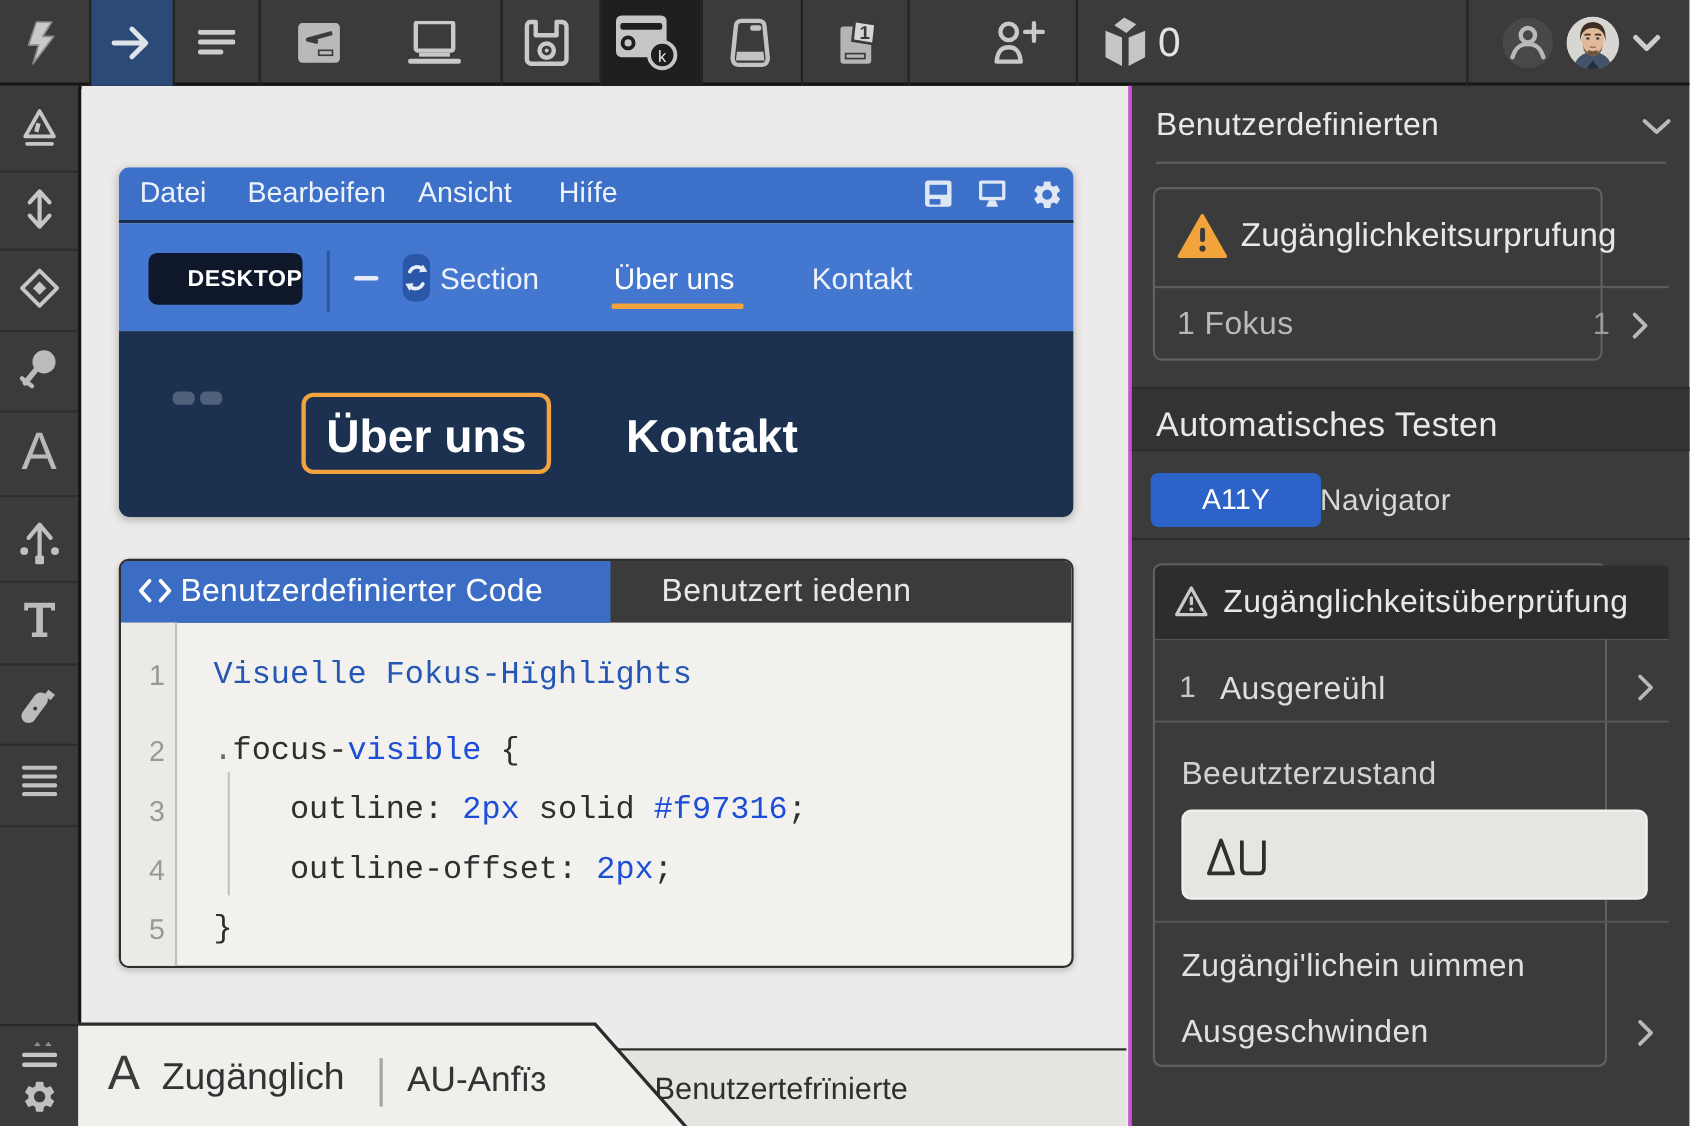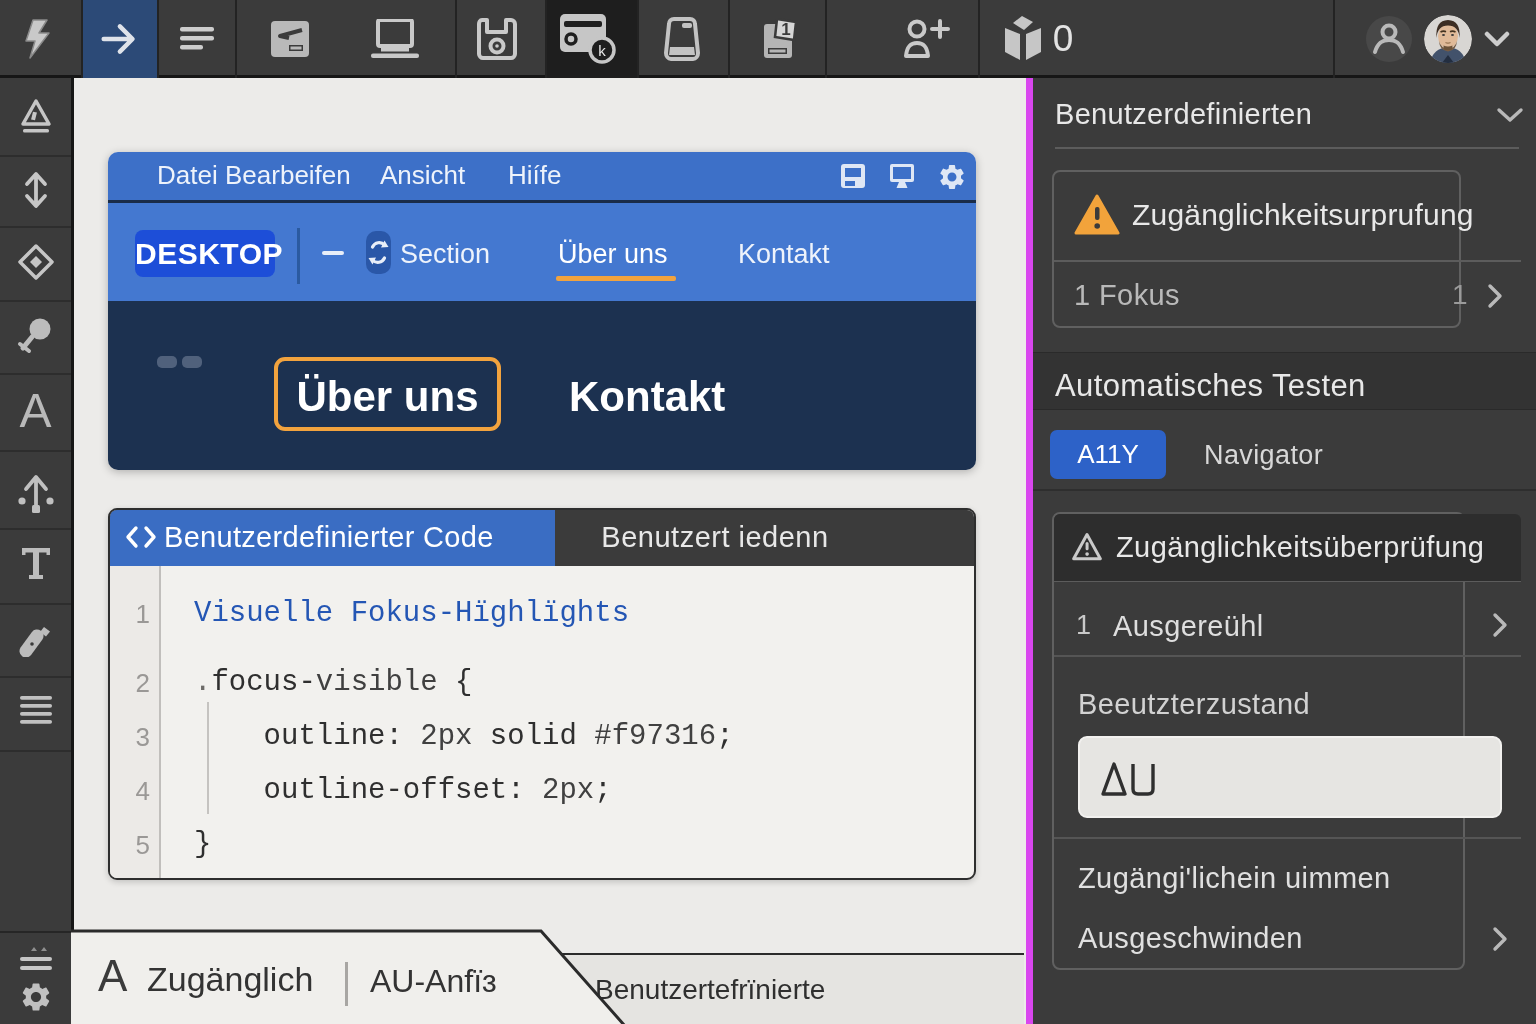--- a/index.html
+++ b/index.html
@@ -28,27 +28,27 @@
   #mockhero { position:absolute; left:0; top:149px; width:868px; height:169px; background:#1c3150; }
   .mmenu { position:absolute; top:0; height:48px; line-height:46px; color:#eef3fb; font-size:26px; }
   
   #codepanel { position:absolute; left:34px; top:427px; width:868px; height:372px;
     border-radius:9px; background:#f2f1ee; border:2px solid #2e2e2e; overflow:hidden; box-shadow:0 2px 6px rgba(0,0,0,0.18); }
   
   #bstrip { left:74px; top:953px; width:950px; height:71px; background:#e5e4e1; border-top:2px solid #2b2b2b; }
   #btab { left:71px; top:929px; width:570px; height:95px; }
   
   #rightpanel { left:1026px; top:78px; width:510px; height:946px; background:#3b3b3b;
-    border-left:7px solid #d946ef; }
+    border-left:3px solid #d946ef; }
   .rp { position:absolute; color:#e8e8e8; letter-spacing:0.4px; }
   .card { position:absolute; border:2px solid #606060; border-radius:8px; }
   .chev { stroke:#b9b9b9; stroke-width:3.4; fill:none; stroke-linecap:round; stroke-linejoin:round; }
   .gnum { position:absolute; left:0; width:40px; text-align:right; font-size:26px; color:#9a9896; height:40px; line-height:40px; }
   .cl { position:absolute; left:84px; font-family:"Liberation Mono", monospace; font-size:29px; color:#2f2f2f; white-space:pre; height:40px; line-height:40px; }
-  .cr { color:#404040; }
+  .cr { color:#1d4ed8; }
   .cg { color:#6d6b68; }
 </style>
 </head>
 <body>
 <div id="stage">
   <div id="topbar" class="abs">
 
     <div class="abs" style="left:83px; top:0; width:74px; height:78px; background:#2c4a77;"></div>
 
     <div class="abs" style="left:547px; top:0; width:90px; height:78px; background:#1e1e1e;"></div>
@@ -284,21 +284,21 @@
           <path d="M19.14 12.94c.04-.3.06-.61.06-.94 0-.32-.02-.64-.07-.94l2.03-1.58c.18-.14.23-.41.12-.61l-1.92-3.32c-.12-.22-.37-.29-.59-.22l-2.39.96c-.5-.38-1.03-.7-1.62-.94L14.4 2.81c-.04-.24-.24-.41-.48-.41h-3.84c-.24 0-.43.17-.47.41L9.25 5.35c-.59.24-1.13.57-1.62.94L5.24 5.33c-.22-.08-.47 0-.59.22L2.74 8.87c-.12.21-.08.47.12.61l2.03 1.58c-.05.3-.09.63-.09.94s.02.64.07.94l-2.03 1.58c-.18.14-.23.41-.12.61l1.92 3.32c.12.22.37.29.59.22l2.39-.96c.5.38 1.03.7 1.62.94l.36 2.54c.05.24.24.41.48.41h3.84c.24 0 .44-.17.47-.41l.36-2.54c.59-.24 1.13-.56 1.62-.94l2.39.96c.22.08.47 0 .59-.22l1.92-3.32c.12-.22.07-.47-.12-.61l-2.01-1.58zM12 15.6c-1.98 0-3.6-1.62-3.6-3.6s1.62-3.6 3.6-3.6 3.6 1.62 3.6 3.6-1.62 3.6-3.6 3.6z" fill="#c0c0c0"></path>
         </svg>
     </div>
   </div>
   <div id="canvas" class="abs">
     <div id="mock">
       <div id="mockrow1"></div>
       <div id="mockrow2"></div>
       <div id="mockhero"></div>
 
-      <div class="mmenu" style="left:19px;margin-left:30px;">Datei</div>
+      <div class="mmenu" style="left:19px;">Datei</div>
       <div class="mmenu" style="left:117px;">Bearbeifen</div>
       <div class="mmenu" style="left:272px;">Ansicht</div>
       <div class="mmenu" style="left:400px;">Hiífe</div>
       <div class="abs" style="left:732px; top:11px;">
         <svg width="26" height="26" viewBox="0 0 26 26">
             <rect x="1" y="1" width="24" height="24" rx="3" fill="#dfe7f5"></rect>
             <rect x="5" y="5" width="16" height="9" fill="#3d70c8"></rect>
             <rect x="5" y="18" width="10" height="5" fill="#3d70c8"></rect>
           </svg>
       </div>
@@ -308,21 +308,21 @@
             <rect x="5" y="4" width="18" height="12" fill="#3d70c8"></rect>
             <polygon points="11,19 17,19 19.5,25 8.5,25" fill="#dfe7f5"></polygon>
           </svg>
       </div>
       <div class="abs" style="left:829px; top:10px;">
         <svg width="30" height="30" viewBox="0 0 24 24">
             <path d="M19.14 12.94c.04-.3.06-.61.06-.94 0-.32-.02-.64-.07-.94l2.03-1.58c.18-.14.23-.41.12-.61l-1.92-3.32c-.12-.22-.37-.29-.59-.22l-2.39.96c-.5-.38-1.03-.7-1.62-.94L14.4 2.81c-.04-.24-.24-.41-.48-.41h-3.84c-.24 0-.43.17-.47.41L9.25 5.35c-.59.24-1.13.57-1.62.94L5.24 5.33c-.22-.08-.47 0-.59.22L2.74 8.87c-.12.21-.08.47.12.61l2.03 1.58c-.05.3-.09.63-.09.94s.02.64.07.94l-2.03 1.58c-.18.14-.23.41-.12.61l1.92 3.32c.12.22.37.29.59.22l2.39-.96c.5.38 1.03.7 1.62.94l.36 2.54c.05.24.24.41.48.41h3.84c.24 0 .44-.17.47-.41l.36-2.54c.59-.24 1.13-.56 1.62-.94l2.39.96c.22.08.47 0 .59-.22l1.92-3.32c.12-.22.07-.47-.12-.61l-2.01-1.58zM12 15.6c-1.98 0-3.6-1.62-3.6-3.6s1.62-3.6 3.6-3.6 3.6 1.62 3.6 3.6-1.62 3.6-3.6 3.6z" fill="#dfe7f5"></path>
           </svg>
       </div>
 
-      <div class="abs" style="left:27px; top:78px; width:140px; height:47px; background:#1d4ed8; border-radius:8px; color:#fff; font-size:30px; font-weight:bold; letter-spacing:0.5px; text-align:center; line-height:47px;">DESKTOP</div>
+      <div class="abs" style="left:27px; top:78px; width:140px; height:47px; background:#0f172a; border-radius:8px; color:#fff; font-size:21px; font-weight:bold; letter-spacing:0.5px; text-align:right; line-height:47px;">DESKTOP</div>
       <div class="abs" style="left:189px; top:76px; width:2.5px; height:56px; background:#2b5aa0;"></div>
       <div class="abs" style="left:214px; top:98.5px; width:22px; height:4.5px; background:#e8eef8; border-radius:2px;"></div>
       <div class="abs" style="left:258px; top:79px; width:25px; height:43px; background:#2a57a8; border-radius:10px;">
         <svg width="25" height="43" viewBox="0 0 25 43">
             <path d="M6.5 16 A7.5 8 0 0 1 18.5 14" stroke="#e8eef8" stroke-width="3.2" fill="none" stroke-linecap="round"></path>
             <path d="M18.5 27 A7.5 8 0 0 1 6.5 29" stroke="#e8eef8" stroke-width="3.2" fill="none" stroke-linecap="round"></path>
             <polygon points="18.5,9.5 22.5,16 15,16.5" fill="#e8eef8"></polygon>
             <polygon points="6.5,33.5 2.5,27 10,26.5" fill="#e8eef8"></polygon>
           </svg>
       </div>
@@ -399,21 +399,21 @@
       <div class="abs" style="left:432px; top:111px;">
         <svg width="18" height="26" viewBox="0 0 18 26">
             <path class="chev" d="M4 3 L14 13 L4 23"></path>
           </svg>
       </div>
     </div>
 
     <div class="abs" style="left:0; top:274px; width:510px; height:58px; background:#333333; border-top:1px solid #2a2a2a; border-bottom:1px solid #2a2a2a;"></div>
     <div class="rp" style="left:22px; top:290px; font-size:31px;">Automatisches Testen</div>
 
-    <div class="abs" style="left:17px; top:352px; width:116px; height:49px; background:#2d62c8; border-radius:7px; color:#fff; font-size:26px; text-align:center; line-height:48px;">A11Y</div>
+    <div class="abs" style="left:17px; top:352px; width:155px; height:49px; background:#2d62c8; border-radius:7px; color:#fff; font-size:26px; text-align:center; line-height:48px;">A11Y</div>
     <div class="rp" style="left:171px; top:362px; font-size:27px; color:#d8d8d8;">Navigator</div>
 
     <div class="abs" style="left:0; top:411px; width:510px; height:1.5px; background:#2e2e2e;"></div>
     <div class="card" style="left:19px; top:434px; width:413px; height:458px;">
       <div class="abs" style="left:0; top:0; width:467px; height:68px; background:#2d2d2d; border-radius:6px 6px 0 0; border-bottom:1.5px solid #5c5c5c;"></div>
       <div class="abs" style="left:18px; top:18px;">
         <svg width="30" height="30" viewBox="0 0 36 34">
             <path d="M18 2 L34 31 H2 Z" fill="none" stroke="#c9c9c9" stroke-width="3.6" stroke-linejoin="round"></path>
             <rect x="16.3" y="11" width="3.6" height="10" rx="1.8" fill="#c9c9c9"></rect>
             <circle cx="18.1" cy="25.5" r="2.2" fill="#c9c9c9"></circle>

